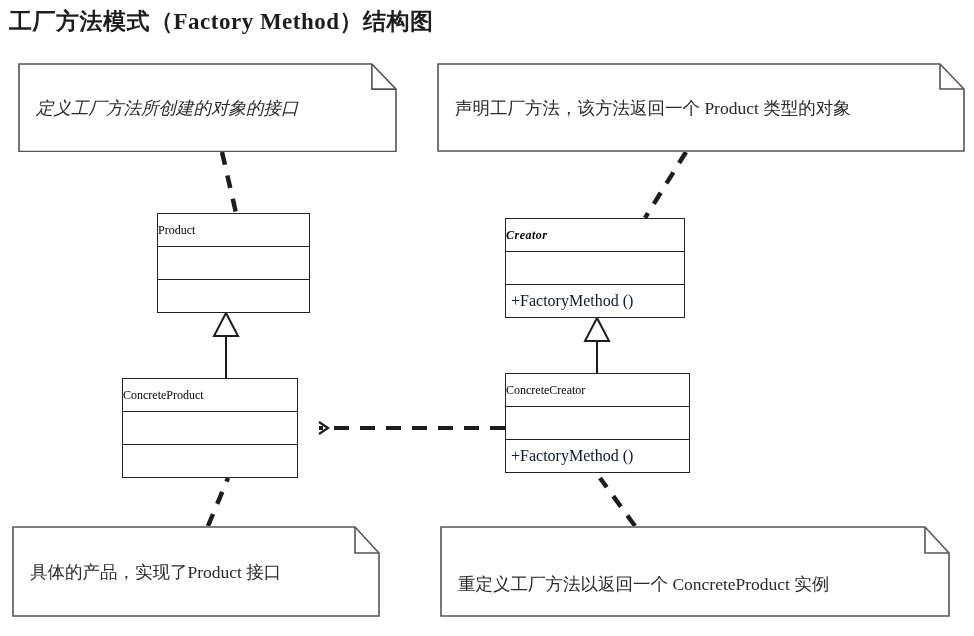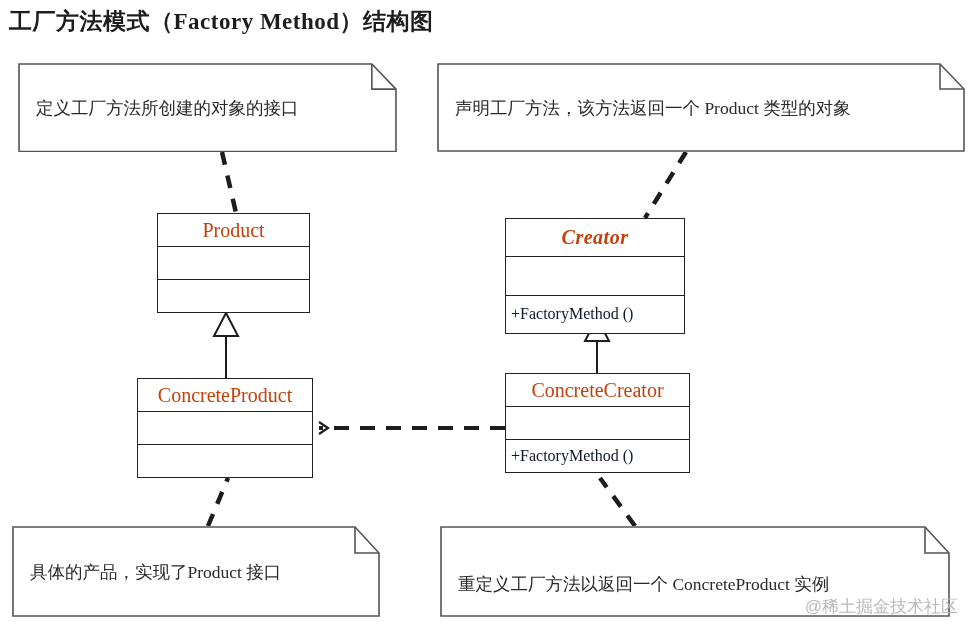--- a/index.html
+++ b/index.html
@@ -69,23 +69,23 @@
     border-bottom: 1.6px solid #222222;
     display: flex;
     align-items: center;
     overflow: hidden;
   }
   .uml-class .compartment:last-child {
     border-bottom: none;
   }
   .uml-class .cname {
     width: 100%;
-    text-align: center;
-    font-size: 20px;
-    color: #c2410c;
+    text-align: left;
+    font-size: 12px;
+    color: #000000;
     font-family: "Liberation Serif", "DejaVu Serif", serif;
   }
   .uml-class .cname.abstract {
     font-style: italic;
     font-weight: bold;
     letter-spacing: 0.5px;
   }
   .uml-class .member {
     width: 100%;
     text-align: left;
@@ -155,21 +155,21 @@
     <g>
       <line x1="597" y1="378" x2="597" y2="341" stroke="#1d1d1d" stroke-width="2"></line>
       <polygon points="597,318 585,341 609,341" fill="#ffffff" stroke="#1d1d1d" stroke-width="2" stroke-linejoin="miter"></polygon>
     </g>
 
     <g>
       <line x1="505" y1="428" x2="319" y2="428" stroke="#1d1d1d" stroke-width="4" stroke-dasharray="15,11" marker-end="url(#openArrowLeft)"></line>
     </g>
   </svg>
 
-  <div class="note" style="left:18px; top:63px; width:379px; height:89px;">
+  <div class="note" style="left:18px; top:63px; width:379px; height:89px;font-style:italic;">
     <svg class="note-shape" viewBox="0 0 377 89" preserveAspectRatio="none" xmlns="http://www.w3.org/2000/svg">
       <path d="M1,1 L352,1 L376,26 L376,88 L1,88 Z" fill="#ffffff" stroke="#555555" stroke-width="1.6"></path>
       <path d="M352,1 L352,26 L376,26" fill="none" stroke="#555555" stroke-width="1.6"></path>
     </svg>
     <div class="note-text">定义工厂方法所创建的对象的接口</div>
   </div>
 
   <div class="note" style="left:12px; top:526px; width:368px; height:91px;">
     <svg class="note-shape" viewBox="0 0 368 91" preserveAspectRatio="none" xmlns="http://www.w3.org/2000/svg">
       <path d="M1,1 L343,1 L367,27 L367,90 L1,90 Z" fill="#ffffff" stroke="#555555" stroke-width="1.6"></path>
@@ -199,33 +199,33 @@
       <div class="cname">Product</div>
     </div>
     <div class="compartment">
       <div class="member"></div>
     </div>
     <div class="compartment">
       <div class="member"></div>
     </div>
   </div>
 
-  <div class="uml-class" style="left:505px; top:218px; width:180px; height:116px;">
+  <div class="uml-class" style="left:505px; top:218px; width:180px; height:100px;">
     <div class="compartment">
       <div class="cname abstract">Creator</div>
     </div>
     <div class="compartment">
       <div class="member"></div>
     </div>
     <div class="compartment">
       <div class="member">+FactoryMethod ()</div>
     </div>
   </div>
 
-  <div class="uml-class" style="left:137px; top:378px; width:176px; height:100px;">
+  <div class="uml-class" style="left:122px; top:378px; width:176px; height:100px;">
     <div class="compartment">
       <div class="cname">ConcreteProduct</div>
     </div>
     <div class="compartment">
       <div class="member"></div>
     </div>
     <div class="compartment">
       <div class="member"></div>
     </div>
   </div>
@@ -235,15 +235,14 @@
       <div class="cname">ConcreteCreator</div>
     </div>
     <div class="compartment">
       <div class="member"></div>
     </div>
     <div class="compartment">
       <div class="member">+FactoryMethod ()</div>
     </div>
   </div>
 
-  <div id="watermark">@稀土掘金技术社区</div>
 
 </div>
 
 </body></html>

